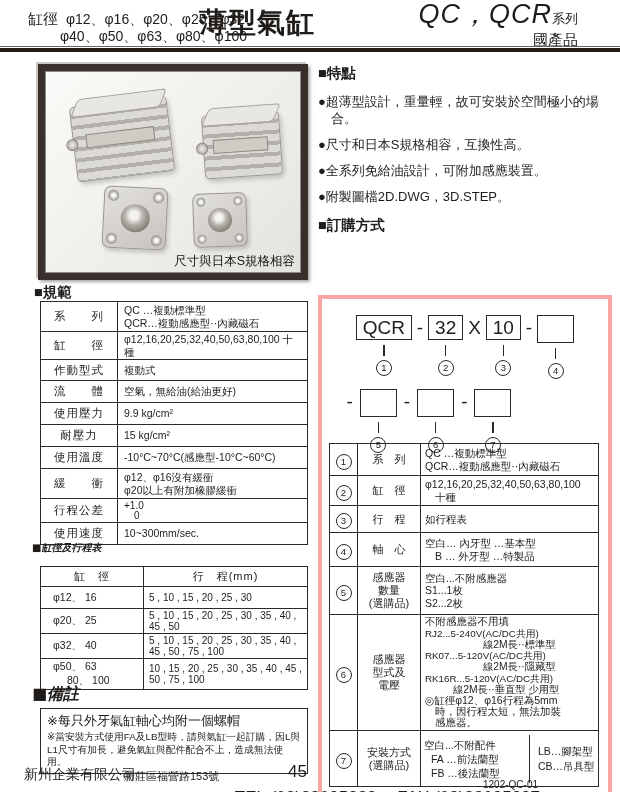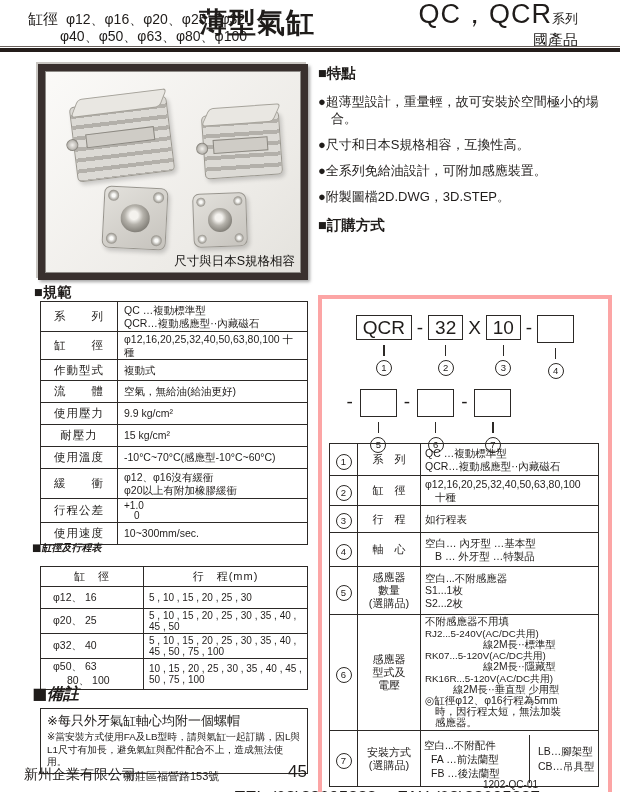--- a/index.html
+++ b/index.html
@@ -7,21 +7,21 @@
         font-family:"Liberation Sans","DejaVu Sans",sans-serif;color:#1f1c1a;overflow:hidden;}
 
   
   .hdr-left{position:absolute;left:28px;top:10px;font-size:14px;line-height:17px;}
   .hdr-left .bore-lbl{font-size:15px;margin-right:4px;}
   .hdr-left .bore2{margin-left:32px;}
   .hdr-title{position:absolute;left:196px;top:4px;width:122px;text-align:center;
              font-size:28px;font-weight:bold;letter-spacing:1px;
              border-bottom:2px solid #4a4442;padding-bottom:5px;}
   .hdr-right{position:absolute;right:42px;top:4px;text-align:right;line-height:20px;}
-  .hdr-right .big{font-size:27px;letter-spacing:1px;}
+  .hdr-right .big{font-size:27px;letter-spacing:1px;font-style:italic;}
   .hdr-right .sm{font-size:13px;}
   .hdr-right .origin{font-size:15px;margin-top:1px;}
   .rule{position:absolute;left:0;top:46px;width:620px;height:6px;
         background:linear-gradient(#6b625e 0 1px,#ffffff 1px 2px,#241d1a 2px 6px);}
 
   
   .photo{position:absolute;left:38px;top:64px;width:256px;height:202px;
          background:linear-gradient(135deg,#fbfaf8,#edebe7 70%,#e4e2dd);
          border:7px solid #39302e;box-shadow:inset 0 0 0 1px #8d8a86, -2px -2px 0 #c9c6c2, 2px 2px 3px rgba(0,0,0,.35);}
   .photo .caption{position:absolute;right:6px;bottom:3px;font-size:12.5px;color:#161412;}

